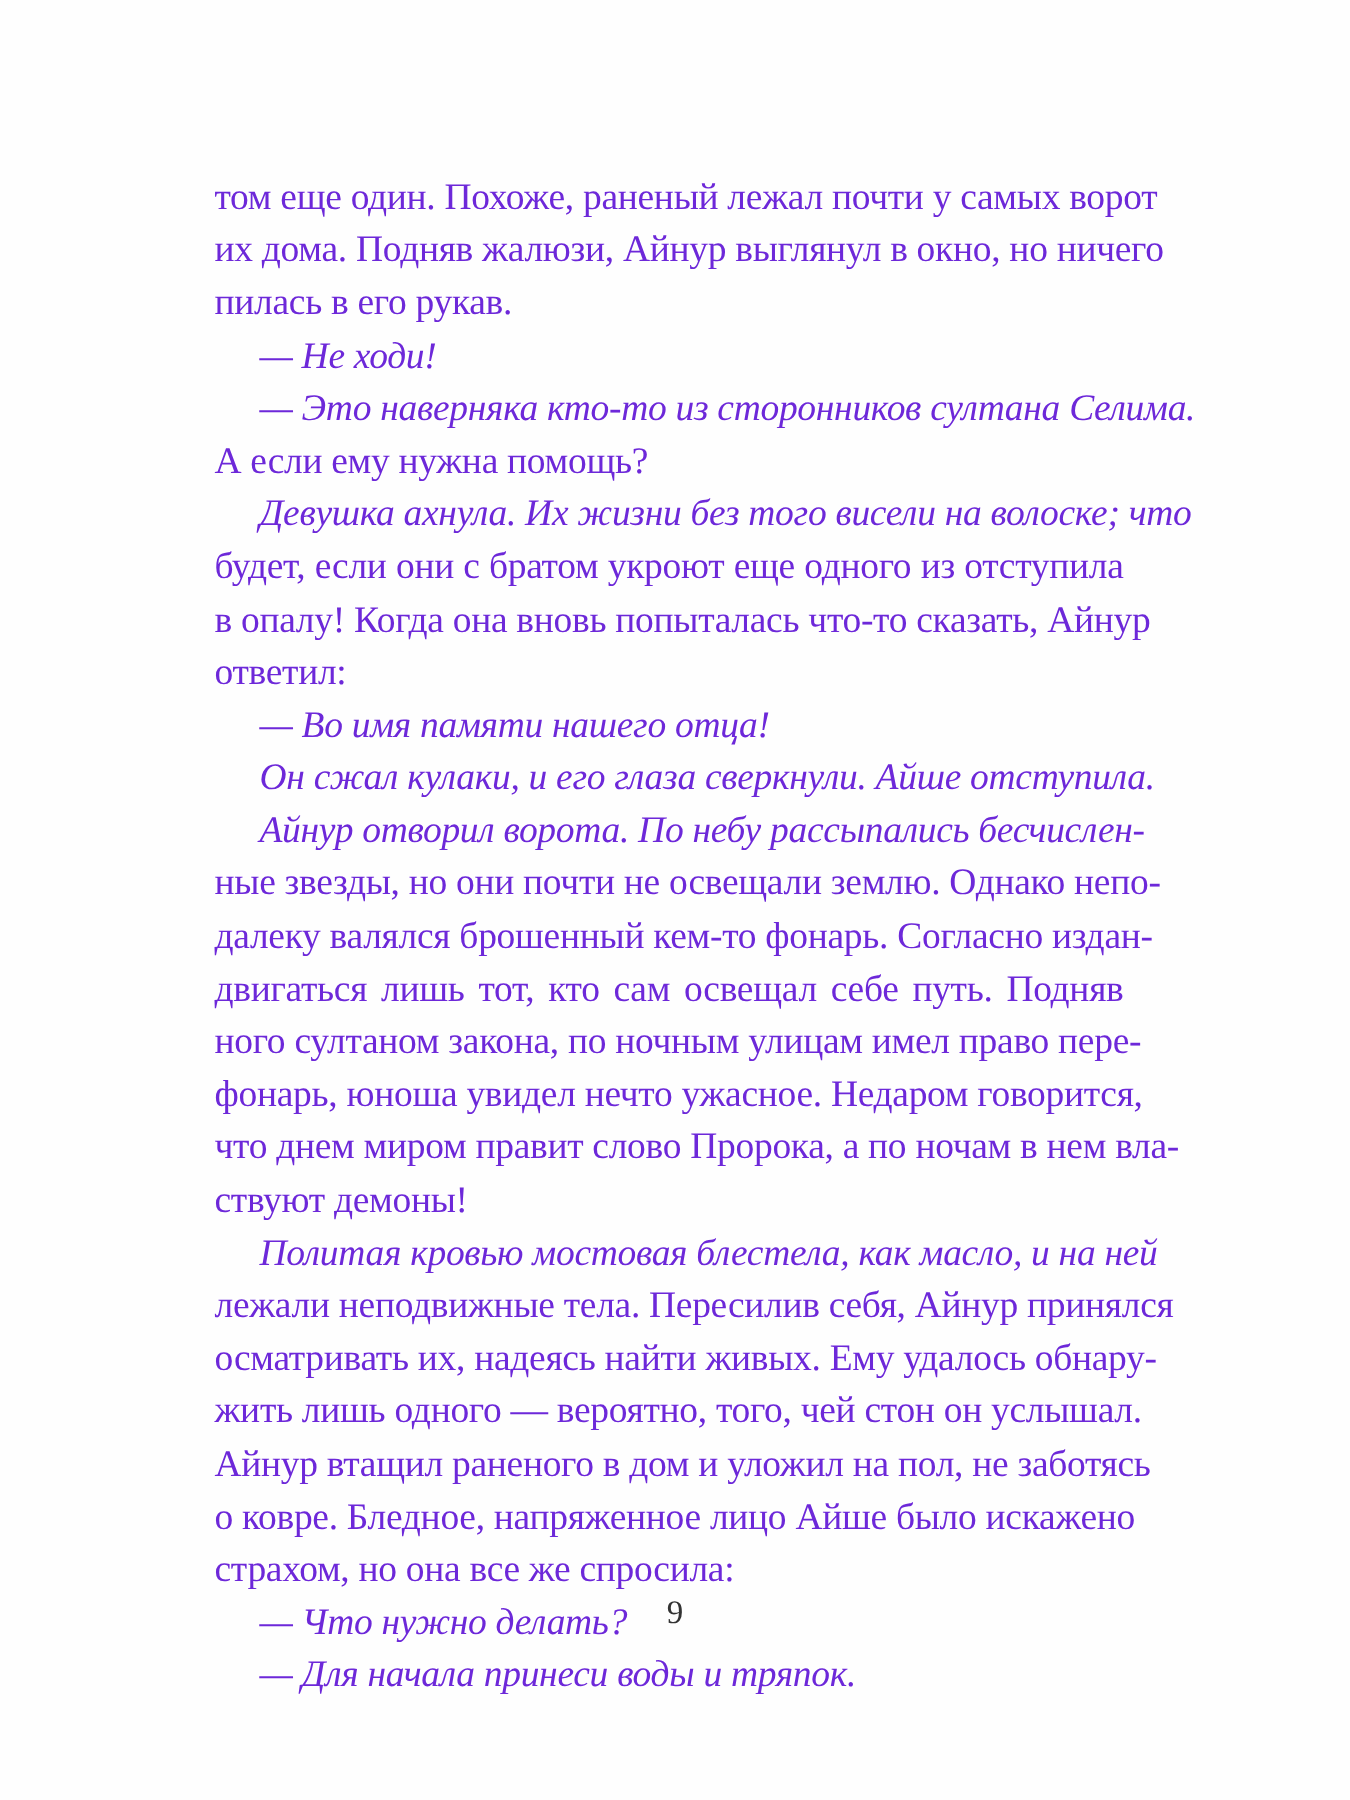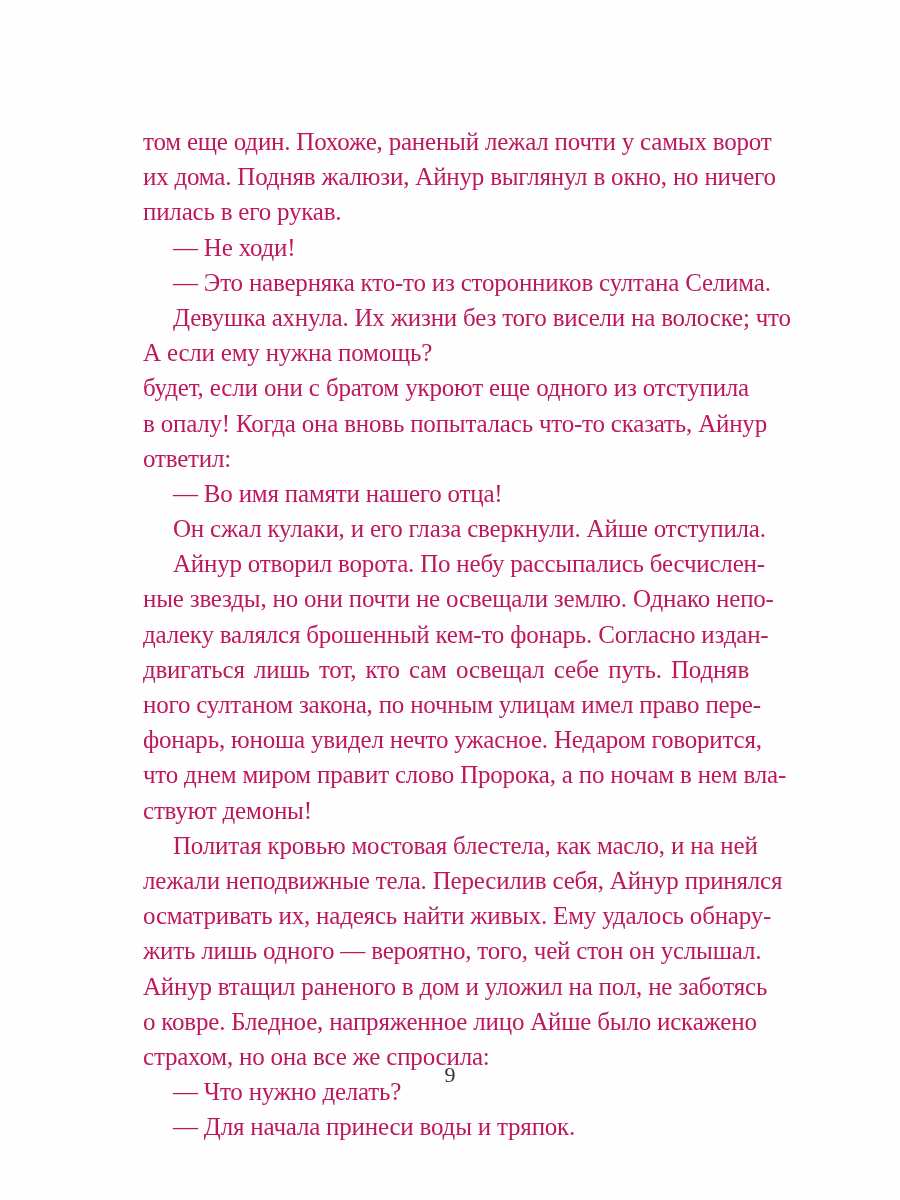--- a/index.html
+++ b/index.html
@@ -16,41 +16,42 @@
     .page {
       position: absolute;
       left: 0; top: 0;
       width: 900px;
       height: 1200px;
       background: #fefefe;
     }
     .text-block {
       position: absolute;
       left: 143px;
-      top: 124px;
+      top: 114px;
       width: 606px;
       font-family: "Liberation Serif", "DejaVu Serif", serif;
       font-size: 25px;
       line-height: 35.2px;
-      color: #be185d;
+      color: #6d28d9;
       text-align: justify;
       letter-spacing: -0.2px;
     }
     .line {
       display: block;
       text-align: justify;
       text-align-last: justify;
       white-space: nowrap;
       height: 35.2px;
     }
     .line.last {
       text-align-last: left;
     }
     .line.indent {
       padding-left: 30px;
+      font-style: italic;
     }
     .page-number {
       position: absolute;
       left: 0;
       width: 900px;
       top: 1062px;
       text-align: center;
       font-family: "Liberation Serif", "DejaVu Serif", serif;
       font-size: 22px;
       color: #333333;
@@ -59,22 +60,22 @@
 </head>
 <body>
 
 <div class="page">
   <div class="text-block" id="text-block">
       <span class="line">том еще один. Похоже, раненый лежал почти у самых ворот</span>
       <span class="line">их дома. Подняв жалюзи, Айнур выглянул в окно, но ничего</span>
       <span class="line last">пилась в его рукав.</span>
       <span class="line indent last">— Не ходи!</span>
       <span class="line indent">— Это наверняка кто-то из сторонников султана Селима.</span>
+      <span class="line last">А если ему нужна помощь?</span>
       <span class="line indent">Девушка ахнула. Их жизни без того висели на волоске; что</span>
-      <span class="line last">А если ему нужна помощь?</span>
       <span class="line">будет, если они с братом укроют еще одного из отступила</span>
       <span class="line">в опалу! Когда она вновь попыталась что-то сказать, Айнур</span>
       <span class="line last">ответил:</span>
       <span class="line indent last">— Во имя памяти нашего отца!</span>
       <span class="line indent last">Он сжал кулаки, и его глаза сверкнули. Айше отступила.</span>
       <span class="line indent">Айнур отворил ворота. По небу рассыпались бесчислен-</span>
       <span class="line">ные звезды, но они почти не освещали землю. Однако непо-</span>
       <span class="line">далеку валялся брошенный кем-то фонарь. Согласно издан-</span>
       <span class="line">двигаться лишь тот, кто сам освещал себе путь. Подняв</span>
       <span class="line">ного султаном закона, по ночным улицам имел право пере-</span>

